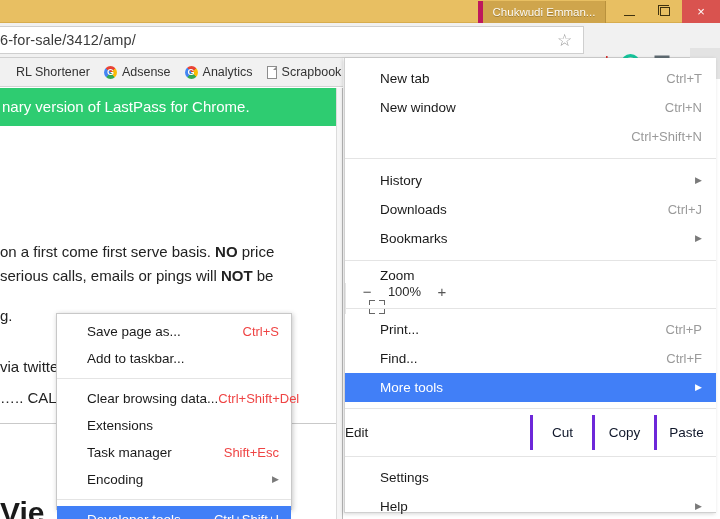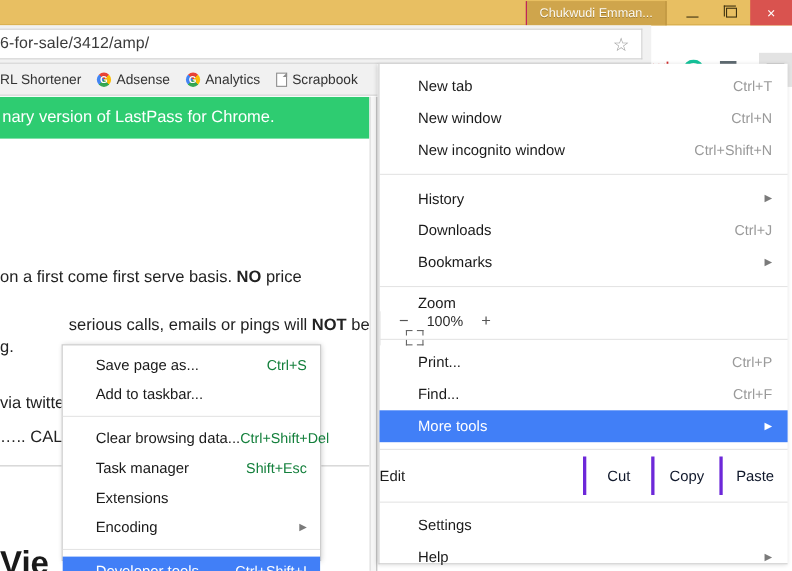--- a/index.html
+++ b/index.html
@@ -14,21 +14,21 @@
 
   
   .titlebar {
     position: absolute; left: 0; top: 0; width: 720px; height: 23px;
     background: #e8bf62;
     border-bottom: 1px solid #d8ad4e;
   }
   .tab-chip {
     position: absolute; left: 478px; top: 1px; width: 128px; height: 22px;
     background: #cfa54c;
-    border-left: 1px solid #be185d;
+    border-left: 5px solid #be185d;
     border-right: 1px solid #b9913c;
     color: #fdfaf2;
     font-size: 11.5px;
     line-height: 22px;
     text-align: center;
     white-space: nowrap; overflow: hidden;
     text-shadow: 0 1px 0 rgba(0,0,0,.25);
   }
   .win-btn {
     position: absolute; top: 0; height: 23px; width: 35px;
@@ -37,21 +37,21 @@
   }
   .win-min { left: 612px; }
   .win-max { left: 647px; }
   .win-close { left: 682px; width: 38px; background: #d9534f; color: #ffffff; }
   .glyph-min { display:block; width:11px; height:1px; background:#3f3210; margin-top:7px; }
   .glyph-max { display:block; width:10px; height:9px; border:1.5px solid #3f3210; position:relative; }
   .glyph-max::after{ content:""; position:absolute; left:-3px; top:-3px; width:10px; height:9px; border:1.5px solid #3f3210; border-right:none; border-bottom:none; }
 
   
   .toolbar {
-    position: absolute; left: 0; top: 23px; width: 592px; height: 35px;
+    position: absolute; left: 0; top: 23px; width: 720px; height: 35px;
     background: #f1f1f1;
     border-bottom: 1px solid #cfcfcf;
   }
   .omnibox {
     position: absolute; left: -4px; top: 3px; width: 588px; height: 28px;
     background: #ffffff;
     border: 1px solid #cfcfcf;
     border-left: none;
     display: flex; align-items: center;
   }
@@ -92,21 +92,21 @@
     position: absolute; left: 0; top: 58px; width: 343px; height: 29px;
     background: #f1f1f1;
     border-bottom: 1px solid #d4d4d4;
     display: flex; align-items: center; overflow: hidden;
   }
   .bm {
     display: flex; align-items: center; gap: 5px;
     padding: 0 7px; height: 24px;
     font-size: 12.5px; color: #333; white-space: nowrap;
   }
-  .bm:first-child { padding-left: 0; }
+  .bm:first-child { padding-left: 0; margin-left: 16px; }
   .g-icon {
     width: 13px; height: 13px; border-radius: 50%;
     background: conic-gradient(from -45deg, #EA4335 0 25%, #FBBC05 0 50%, #34A853 0 75%, #4285F4 0 100%);
     position: relative; flex: none;
   }
   .g-icon::after {
     content: "G"; position: absolute; inset: 0;
     color: #fff; font-size: 9px; font-weight: bold;
     display: flex; align-items: center; justify-content: center;
     text-shadow: 0 0 1px rgba(0,0,0,.4);
@@ -131,21 +131,21 @@
     background: #2ECC71; color: #ffffff;
     font-size: 15px; line-height: 38px;
     padding-left: 2px; white-space: nowrap; overflow: hidden;
   }
   .body-text {
     position: absolute; left: 0; width: 336px;
     font-size: 15px; color: #222; line-height: 31px;
     white-space: nowrap; overflow: hidden;
   }
   .ln1 { top: 148px; }
-  .ln2 { top: 192px; text-align: right; }
+  .ln2 { top: 172px; }
   .ln3 { top: 212px; }
   .ln4 { top: 263px; }
   .ln5 { top: 294px; }
   .hr-a { position: absolute; left: 0; top: 335px; width: 336px; height: 1px; background: #c9c9c9; }
   .big-text {
     position: absolute; left: 0; width: 336px;
     font-size: 30px; font-weight: bold; color: #1a1a1a; line-height: 34px;
     white-space: nowrap; overflow: hidden;
   }
   .bg1 { top: 408px; }
@@ -220,21 +220,21 @@
     position: absolute; left: 56px; top: 313px; width: 236px; height: 197px;
     background: #ffffff;
     border: 1px solid #c8c8c8;
     box-shadow: 1px 1px 5px rgba(0,0,0,.22);
     font-size: 13.5px; color: #1a1a1a;
   }
   .srow {
     position: relative; height: 27px; display:flex; align-items:center;
     padding-left: 30px; padding-right: 12px; white-space: nowrap;
   }
-  .srow .accel { margin-left:auto; color:#15803d; font-size:13px; }
+  .srow .accel { margin-left:auto; color:#ef4444; font-size:13px; }
   .srow .arrow { margin-left:auto; color:#7a7a7a; font-size:9px; line-height:1; }
   .srow.hl { background:#417ff7; color:#ffffff; }
   .srow.hl .accel { color:#ffffff; }
   .ssep { height:1px; background:#e4e4e4; margin:6px 0; }
 </style>
 </head>
 <body>
 
 <div id="app">
 
@@ -336,21 +336,20 @@
 
     <div class="mrow">
       <span>New tab</span>
       <span class="accel">Ctrl+T</span>
     </div>
     <div class="mrow">
       <span>New window</span>
       <span class="accel">Ctrl+N</span>
     </div>
     <div class="mrow">
-      <span>New incognito window</span>
       <span class="accel">Ctrl+Shift+N</span>
     </div>
 
     <div class="msep"></div>
 
     <div class="mrow">
       <span>History</span>
       <span class="arrow">▶</span>
     </div>
     <div class="mrow">
@@ -428,25 +427,25 @@
       <span>Add to taskbar...</span>
     </div>
 
     <div class="ssep"></div>
 
     <div class="srow">
       <span>Clear browsing data...</span>
       <span class="accel">Ctrl+Shift+Del</span>
     </div>
     <div class="srow">
+      <span>Extensions</span>
+    </div>
+    <div class="srow">
       <span>Task manager</span>
       <span class="accel">Shift+Esc</span>
-    </div>
-    <div class="srow">
-      <span>Extensions</span>
     </div>
     <div class="srow">
       <span>Encoding</span>
       <span class="arrow">▶</span>
     </div>
 
     <div class="ssep"></div>
 
     <div class="srow hl">
       <span>Developer tools</span>

